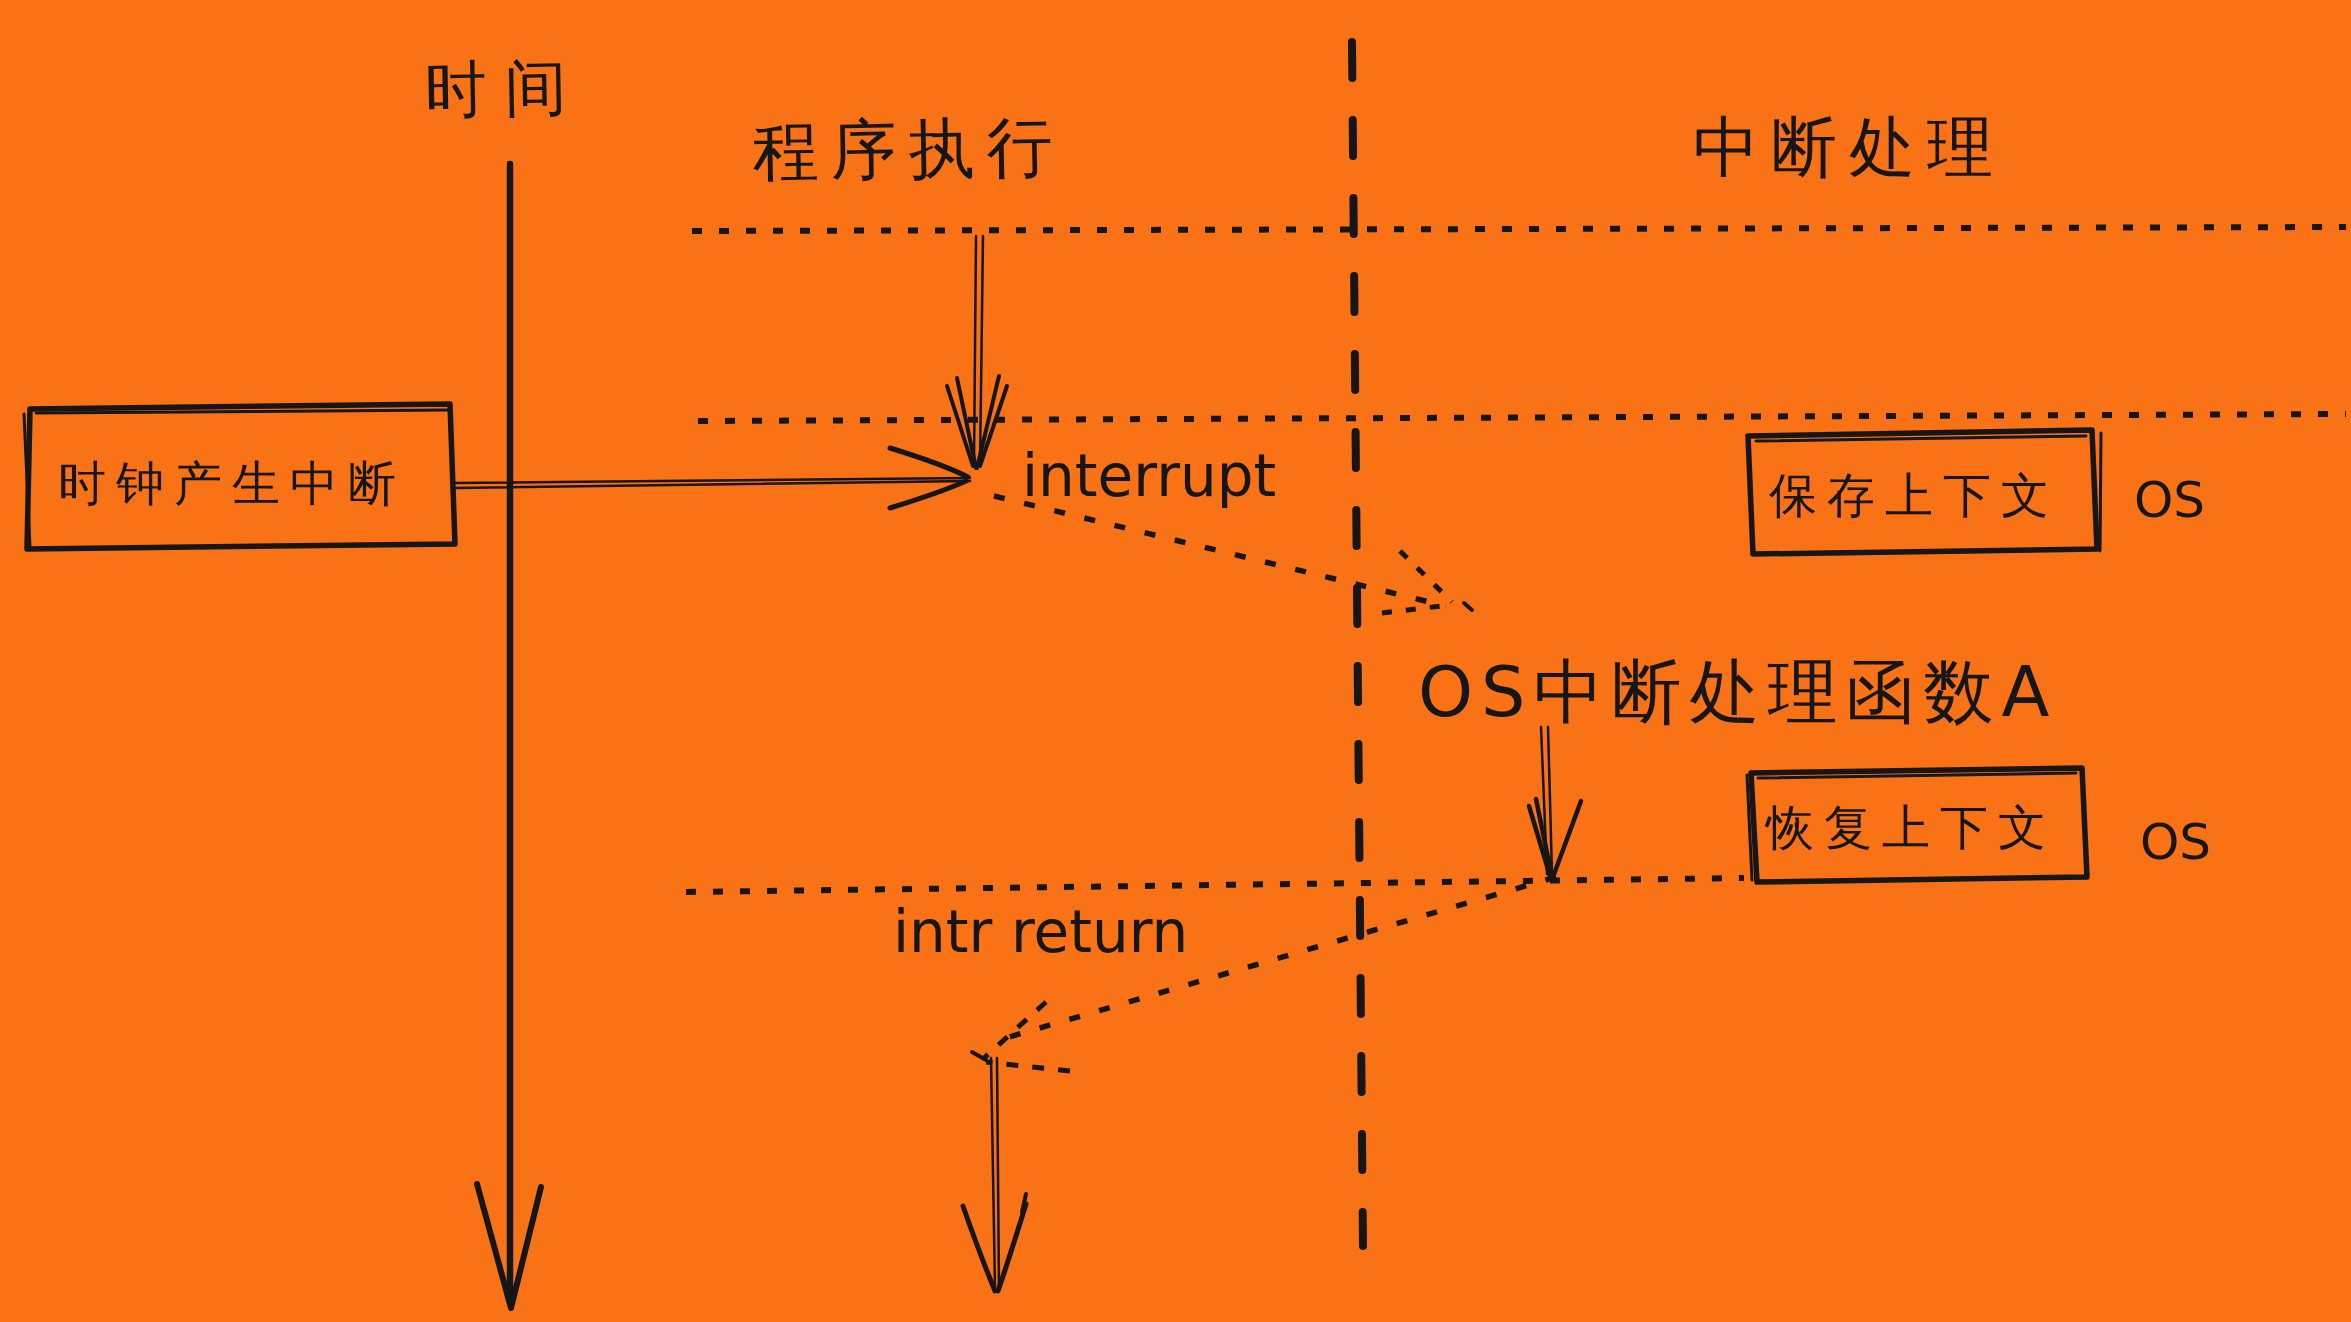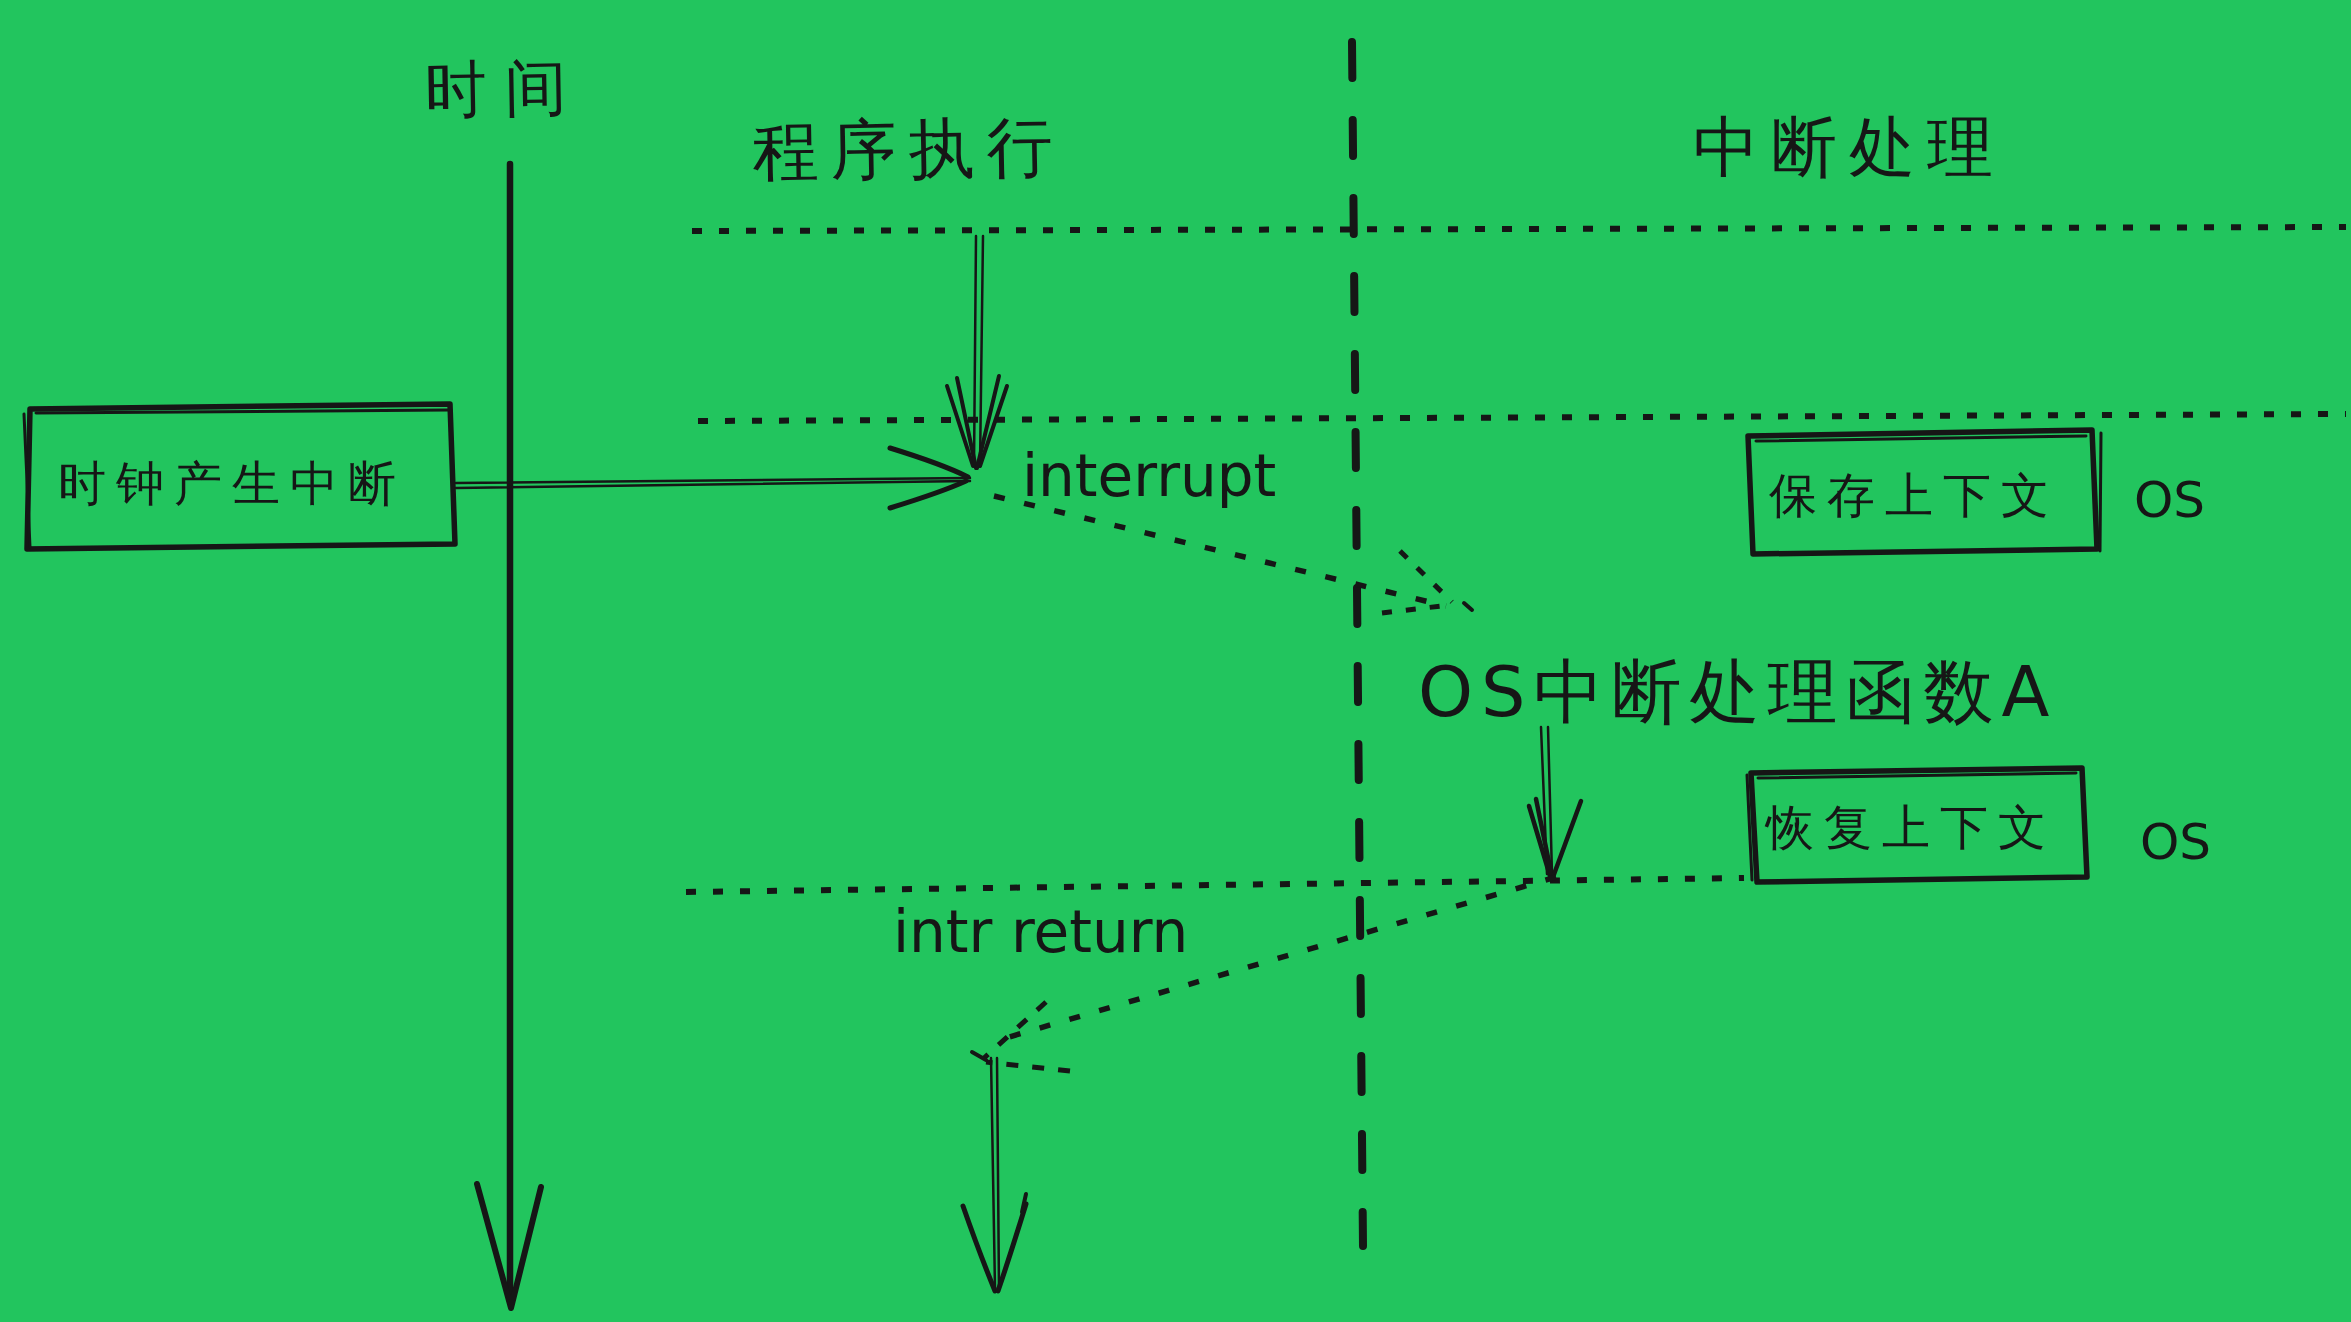--- a/index.html
+++ b/index.html
@@ -4,21 +4,21 @@
 <style>
   html, body {
     margin: 0;
     padding: 0;
     background: #ffffff;
   }
   .stage {
     position: relative;
     width: 2351px;
     height: 1322px;
-    background: #22c55e;
+    background: #f97316;
     overflow: hidden;
   }
   svg {
     display: block;
     width: 2351px;
     height: 1322px;
   }
   text {
     font-family: "DejaVu Sans", "Liberation Sans", sans-serif;
     fill: #161616;

